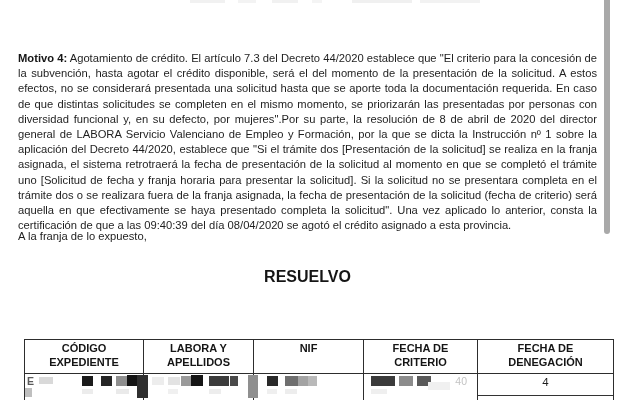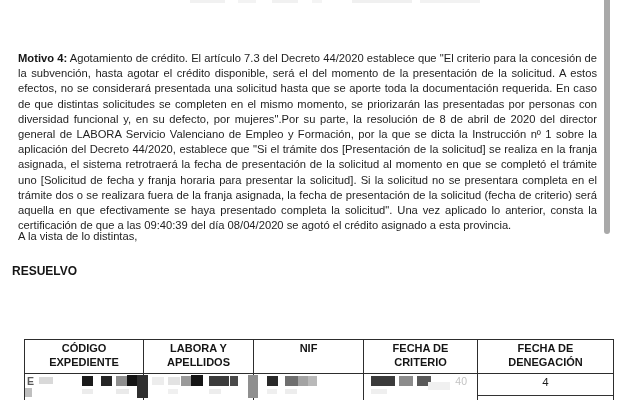--- a/index.html
+++ b/index.html
@@ -11,22 +11,22 @@
   .page { position:relative; width:619px; height:400px; color:#1e1e1e; }
 
   
   .para {
     position:absolute; left:18px; right:22px;
     font-size:11.2px; line-height:15.2px; color:#1e1e1e;
   }
   .justified { text-align:justify; text-justify:inter-word; }
   .para b { font-weight:bold; color:#151515; }
   .heading {
-    position:absolute; left:12px; right:22px; text-align:left;
-    font-weight:bold; font-size:12px; color:#151515;
+    position:absolute; left:18px; right:22px; text-align:center;
+    font-weight:bold; font-size:16px; color:#151515;
   }
   #para-motivo   { top:8px;margin-top:43px;   }
   #line-vista    { top:218px; }
   #head-resuelvo { top:252px; }
   #para-unico    { top:283px; }
   #head-anexo    { top:314px; }
 
   
   table.anexo {
     position:absolute; top:339px; left:24px;
@@ -77,21 +77,21 @@
       <i style="left: 190px; top: 0px; width: 35px; height: 3px; background: rgb(241, 241, 241);"></i>
       <i style="left: 238px; top: 0px; width: 18px; height: 3px; background: rgb(243, 243, 243);"></i>
       <i style="left: 272px; top: 0px; width: 26px; height: 3px; background: rgb(241, 241, 241);"></i>
       <i style="left: 312px; top: 0px; width: 10px; height: 3px; background: rgb(244, 244, 244);"></i>
       <i style="left: 352px; top: 0px; width: 60px; height: 3px; background: rgb(240, 240, 240);"></i>
       <i style="left: 420px; top: 0px; width: 60px; height: 3px; background: rgb(242, 242, 242);"></i>
     </div>
 
   <p class="para justified" id="para-motivo"><b>Motivo 4:</b><span> Agotamiento de crédito. El artículo 7.3 del Decreto 44/2020 establece que "El criterio para la concesión de la subvención, hasta agotar el crédito disponible, será el del momento de la presentación de la solicitud. A estos efectos, no se considerará presentada una solicitud hasta que se aporte toda la documentación requerida. En caso de que distintas solicitudes se completen en el mismo momento, se priorizarán las presentadas por personas con diversidad funcional y, en su defecto, por mujeres".Por su parte, la resolución de 8 de abril de 2020 del director general de LABORA Servicio Valenciano de Empleo y Formación, por la que se dicta la Instrucción nº 1 sobre la aplicación del Decreto 44/2020, establece que "Si el trámite dos [Presentación de la solicitud] se realiza en la franja asignada, el sistema retrotraerá la fecha de presentación de la solicitud al momento en que se completó el trámite uno [Solicitud de fecha y franja horaria para presentar la solicitud]. Si la solicitud no se presentara completa en el trámite dos o se realizara fuera de la franja asignada, la fecha de presentación de la solicitud (fecha de criterio) será aquella en que efectivamente se haya presentado completa la solicitud". Una vez aplicado lo anterior, consta la certificación de que a las 09:40:39 del día 08/04/2020 se agotó el crédito asignado a esta provincia.</span></p>
 
-  <p class="para" id="line-vista">A la vista de lo distintas,</p>
+  <p class="para" id="line-vista">A la franja de lo expuesto,</p>
 
   <p class="heading" id="head-resuelvo">RESUELVO</p>
 
 
 
   <table class="anexo">
     <colgroup>
       <col style="width:119px">
         <col style="width:110px">
         <col style="width:110px">

